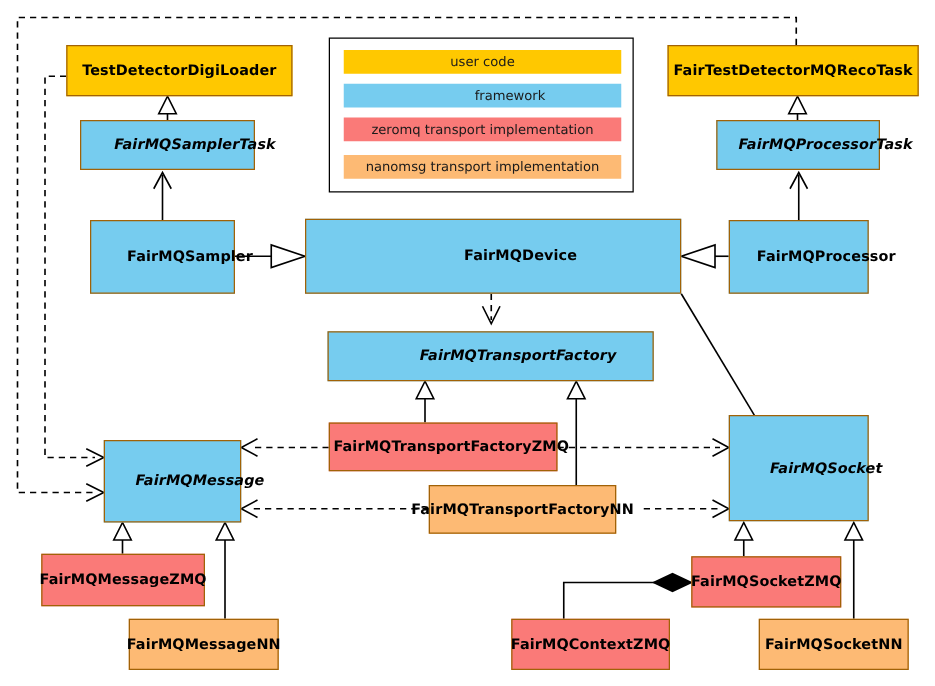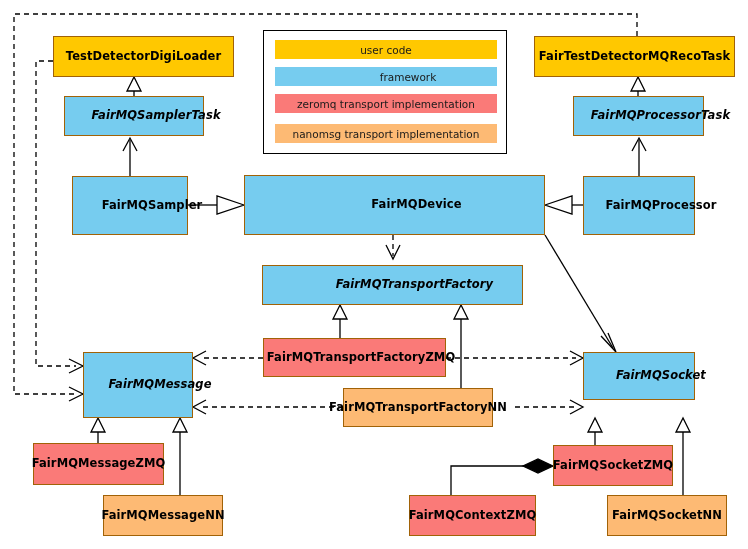--- a/index.html
+++ b/index.html
@@ -198,21 +198,21 @@
   <div class="node fill-frame abstract" style="left:64px;top:96px;width:140px;height:40px;">FairMQSamplerTask</div>
   <div class="node fill-frame" style="left:72px;top:176px;width:116px;height:59px;">FairMQSampler</div>
   <div class="node fill-frame" style="left:244px;top:175px;width:301px;height:60px;">FairMQDevice</div>
   <div class="node fill-user" style="left:534px;top:36px;width:201px;height:41px;">FairTestDetectorMQRecoTask</div>
   <div class="node fill-frame abstract" style="left:573px;top:96px;width:131px;height:40px;">FairMQProcessorTask</div>
   <div class="node fill-frame" style="left:583px;top:176px;width:112px;height:59px;">FairMQProcessor</div>
   <div class="node fill-frame abstract" style="left:262px;top:265px;width:261px;height:40px;">FairMQTransportFactory</div>
   <div class="node fill-zmq" style="left:263px;top:338px;width:183px;height:39px;padding-left:13px;">FairMQTransportFactoryZMQ</div>
   <div class="node fill-nn" style="left:343px;top:388px;width:150px;height:39px;">FairMQTransportFactoryNN</div>
   <div class="node fill-frame abstract" style="left:83px;top:352px;width:110px;height:66px;">FairMQMessage</div>
-  <div class="node fill-frame abstract" style="left:583px;top:352px;width:112px;height:48px;font-style:italic;">FairMQSocket</div>
+  <div class="node fill-frame abstract" style="left:583px;top:332px;width:112px;height:85px;font-style:italic;">FairMQSocket</div>
   <div class="node fill-zmq" style="left:33px;top:443px;width:131px;height:42px;">FairMQMessageZMQ</div>
   <div class="node fill-nn" style="left:103px;top:495px;width:120px;height:41px;">FairMQMessageNN</div>
   <div class="node fill-zmq" style="left:553px;top:445px;width:120px;height:41px;">FairMQSocketZMQ</div>
   <div class="node fill-nn" style="left:607px;top:495px;width:120px;height:41px;">FairMQSocketNN</div>
   <div class="node fill-zmq" style="left:409px;top:495px;width:127px;height:41px;">FairMQContextZMQ</div>
 
   <div id="legend">
     <div class="legend-row lr0 fill-user">user code</div>
     <div class="legend-row lr1 fill-frame">framework</div>
     <div class="legend-row lr2 fill-zmq">zeromq transport implementation</div>

